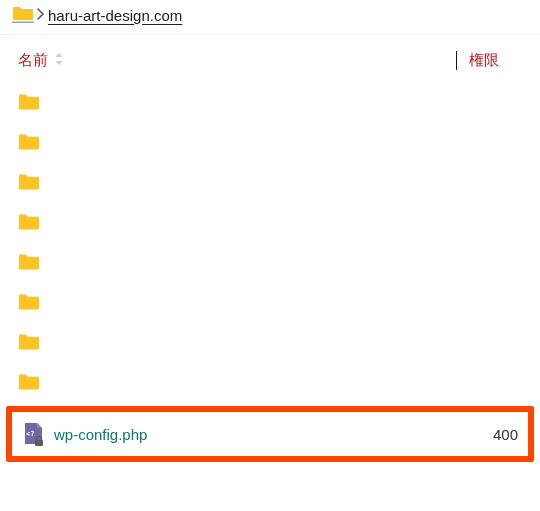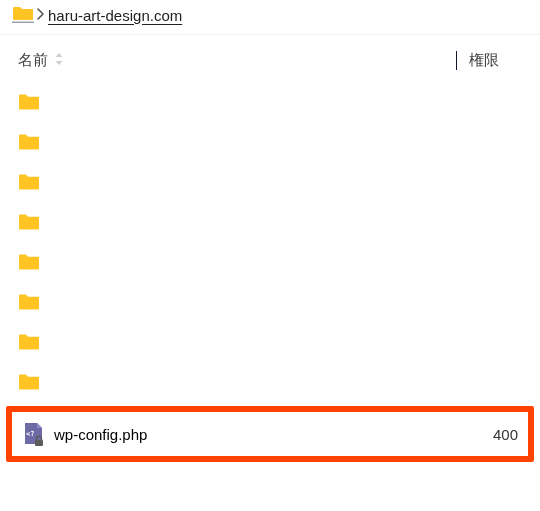--- a/index.html
+++ b/index.html
@@ -24,41 +24,41 @@
   .breadcrumb .domain {
     color:#222;
     text-decoration: underline;
     text-underline-offset: 3px;
   }
   .header-row {
     display:flex;
     align-items:center;
     padding: 16px 12px 10px 18px;
     font-size: 15px;
-    color:#404040;
+    color:#b91c1c;
   }
   .col-name { flex:1; display:flex; align-items:center; gap:6px; }
   .sort-indicator { color:#bbb; font-size:12px; letter-spacing:-2px; }
   .col-perm-head {
     width: 72px;
     padding-left: 12px;
     border-left: 1px solid #0f172a;
   }
   .list {
     padding: 2px 0 0 0;
   }
   .row {
     display:flex;
     align-items:center;
     height: 40px;
     padding-left: 18px;
     padding-right: 18px;
   }
   .row .icon-slot { width:28px; display:flex; align-items:center; }
-  .row .name-slot { flex:1; font-size:15px; color:#000000; padding-left:4px;}
+  .row .name-slot { flex:1; font-size:15px; color:#0f766e; padding-left:4px;}
   .row .perm-slot { width:70px; text-align:right; font-size:15px; color:#333;}
   .highlight-box {
     margin: 4px 6px 0 6px;
     border: 6px solid #ff4400;
     border-radius: 2px;
   }
   .highlight-box .row { height:44px; padding-left:10px; padding-right:10px;}
   
   .folder-svg { width:22px; height:18px; }
   

